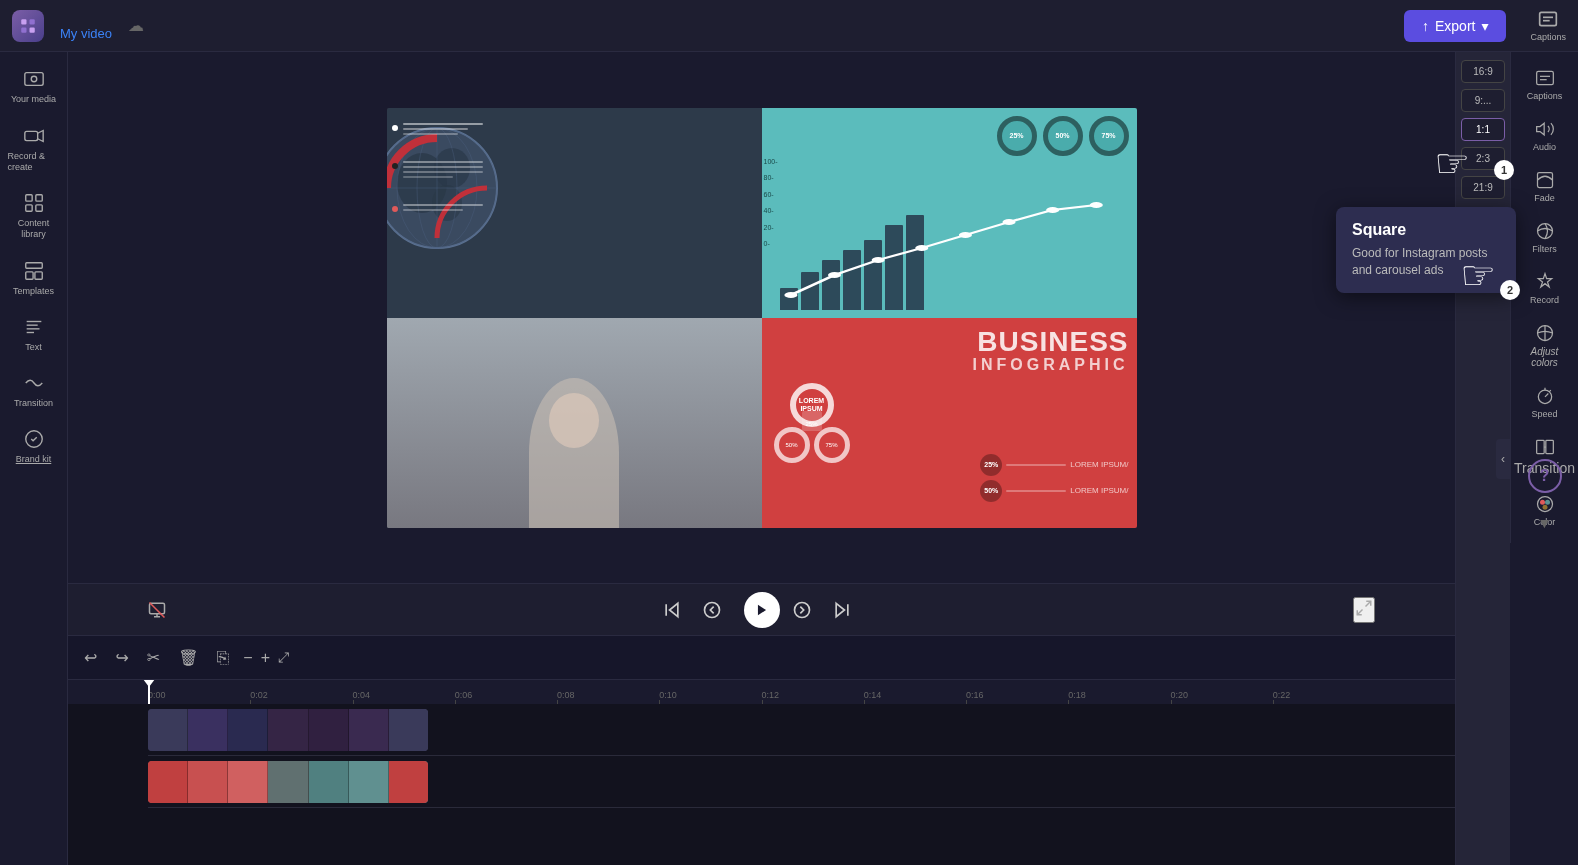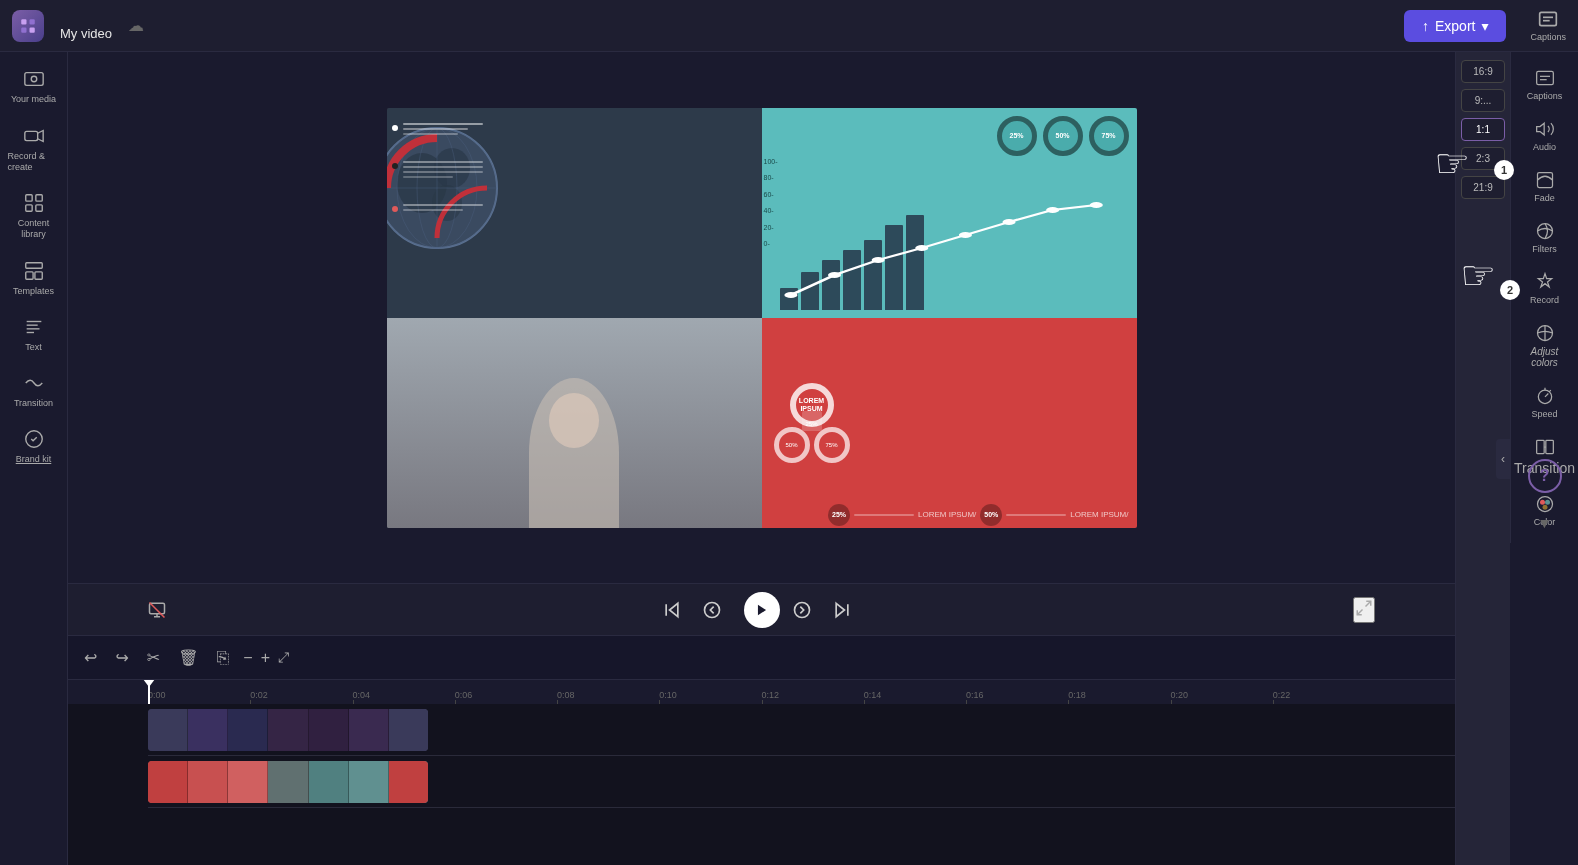--- a/index.html
+++ b/index.html
@@ -31,21 +31,21 @@
       border-radius: 8px;
       background: linear-gradient(135deg, #7b5ea7, #4a3f8a);
       display: flex;
       align-items: center;
       justify-content: center;
       flex-shrink: 0;
     }
     .app-logo svg { width: 18px; height: 18px; }
     .project-name {
       font-size: 13px;
-      color: #e5e5e5;
+      color: #3b82f6;
       margin-left: 4px;
       margin-top: 16px;
     }
     .cloud-icon {
       color: #666;
       font-size: 16px;
       margin-left: 4px;
     }
     .topbar-spacer { flex: 1; }
     .export-btn {
@@ -749,22 +749,26 @@
                 </div>
                 <div style="position:absolute;bottom:0;right:2px;width:36px;height:36px;border-radius:50%;border:5px solid rgba(255,255,255,0.7);display:flex;align-items:center;justify-content:center;">
                   <span style="font-size:6px;color:white;">75%</span>
                 </div>
                 <div style="position:absolute;top:28px;left:50%;transform:translateX(-50%);background:rgba(255,255,255,0.2);padding:1px 4px;border-radius:2px;">
                   <span style="font-size:6px;color:white;">25%</span>
                 </div>
               </div>
             </div>
 
-
-            <div style="position:absolute;bottom:2px;right:8px;display:flex;flex-direction:row;gap:4px;">
+            <div style="position:absolute;right:8px;top:10px;text-align:right;">
+              <div style="font-size:28px;font-weight:900;color:rgba(255,255,255,0.85);letter-spacing:1px;line-height:1;">BUSINESS</div>
+              <div style="font-size:16px;font-weight:700;color:rgba(255,255,255,0.75);letter-spacing:4px;">INFOGRAPHIC</div>
+            </div>
+
+            <div style="position:absolute;bottom:26px;right:8px;display:flex;flex-direction:column;gap:4px;">
               <div style="display:flex;align-items:center;gap:4px;justify-content:flex-end;">
                 <div style="width:22px;height:22px;border-radius:50%;background:rgba(0,0,0,0.3);display:flex;align-items:center;justify-content:center;font-size:7px;color:white;font-weight:bold;">25%</div>
                 <div style="height:2px;width:60px;background:rgba(255,255,255,0.3);border-radius:1px;"></div>
                 <span style="font-size:8px;color:rgba(255,255,255,0.7);">LOREM IPSUM/</span>
               </div>
               <div style="display:flex;align-items:center;gap:4px;justify-content:flex-end;">
                 <div style="width:22px;height:22px;border-radius:50%;background:rgba(0,0,0,0.3);display:flex;align-items:center;justify-content:center;font-size:7px;color:white;font-weight:bold;">50%</div>
                 <div style="height:2px;width:60px;background:rgba(255,255,255,0.3);border-radius:1px;"></div>
                 <span style="font-size:8px;color:rgba(255,255,255,0.7);">LOREM IPSUM/</span>
               </div>
@@ -939,20 +943,24 @@
       <div class="aspect-option active">
         <span>1:1</span>
       </div>
       <div class="aspect-option">
         <span>2:3</span>
       </div>
       <div class="aspect-option">
         <span>21:9</span>
       </div>
 
+      <div class="square-tooltip">
+        <div class="square-tooltip-title">Square</div>
+        <div class="square-tooltip-desc">Good for Instagram posts and carousel ads</div>
+      </div>
 
       <div class="cursor-hand cursor-1">☞</div>
       <div class="cursor-hand cursor-2">☞</div>
 
       <div class="badge badge-1">1</div>
       <div class="badge badge-2">2</div>
     </div>
 
     <div style="position:relative;">
       <div class="collapse-left-btn">‹</div>

